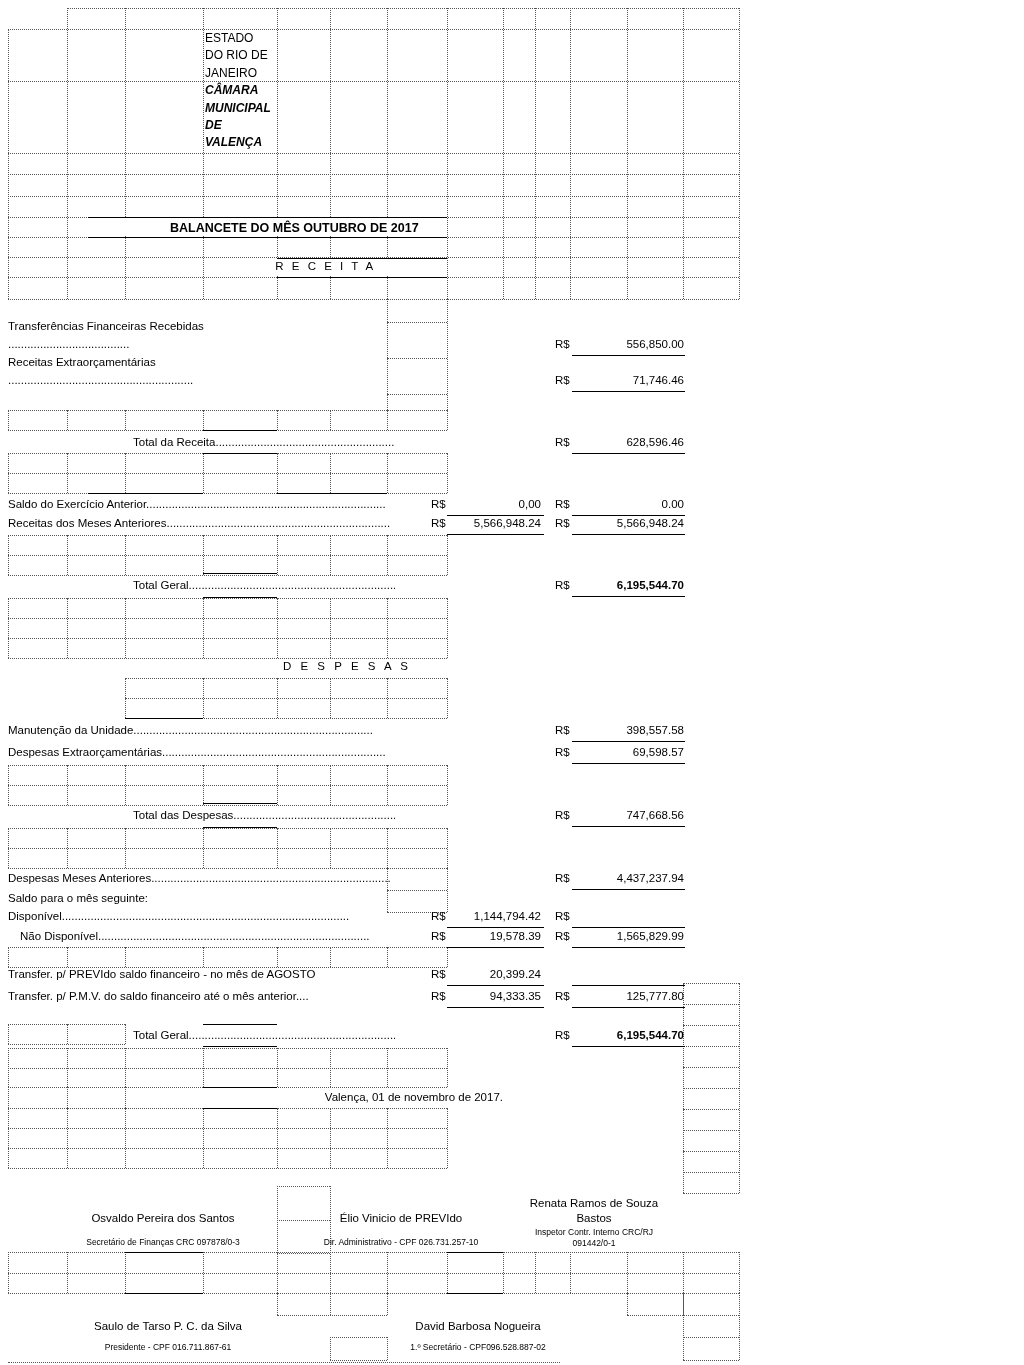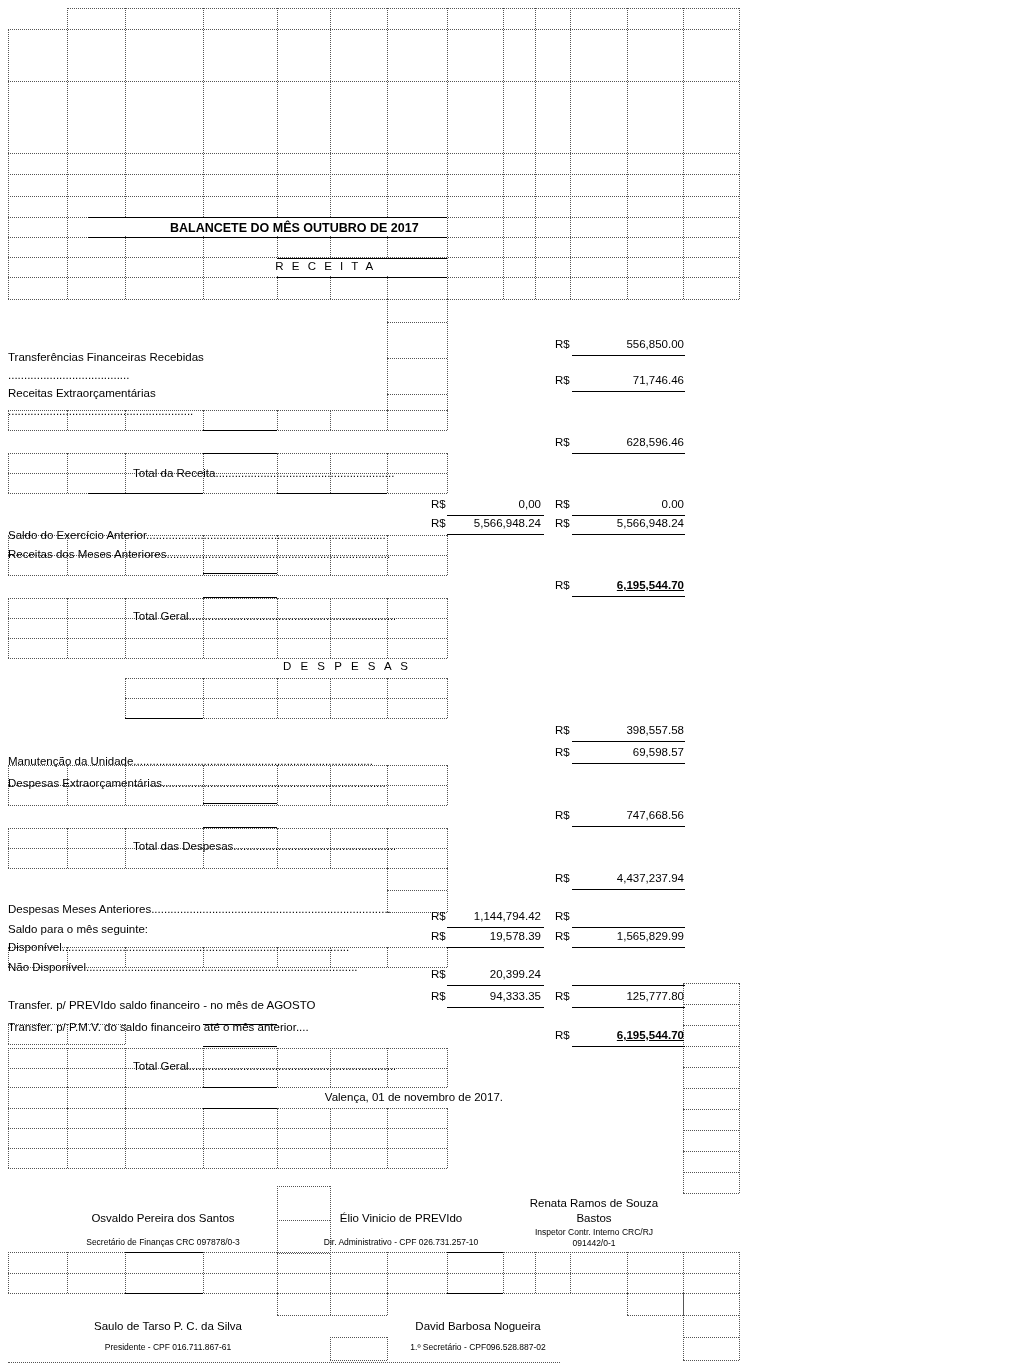--- a/index.html
+++ b/index.html
@@ -2,25 +2,25 @@
 <html><head>
 <meta charset="utf-8">
 <style>
   html,body{margin:0;padding:0;background:#fff;}
   #doc{position:relative;width:1024px;height:1365px;background:#ffffff;
        font-family:"Liberation Sans",sans-serif;color:#000;overflow:hidden;}
   .hline{position:absolute;height:0;border-top:1px dotted #555;z-index:1;}
   .vline{position:absolute;width:0;border-left:1px dotted #555;z-index:1;}
   .wcell{position:absolute;background:#fff;z-index:2;}
   .solid{position:absolute;height:1px;background:#000;z-index:3;}
-  .txt{position:absolute;font-size:11.5px;line-height:15px;white-space:nowrap;z-index:4;margin-top:31px;}
+  .txt{position:absolute;font-size:11.5px;line-height:15px;white-space:nowrap;z-index:4;}
   .clip{overflow:hidden;}
   .amt{position:absolute;font-size:11.5px;line-height:15px;text-align:right;white-space:nowrap;z-index:4;}
   .rs{position:absolute;font-size:11.5px;line-height:15px;z-index:4;}
-  .b{font-weight:bold;text-decoration:underline;}
+  .b{font-weight:bold;}
   .org{position:absolute;left:205px;top:30px;width:78px;font-size:12px;line-height:17.4px;z-index:4;}
   .org .plain{white-space:pre-line;}
   .org .boldit{white-space:pre-line;font-weight:bold;font-style:italic;}
   .title{position:absolute;left:170px;top:221px;font-size:12.5px;font-weight:bold;white-space:nowrap;z-index:4;}
   .receita{position:absolute;left:204px;top:260px;width:243px;text-align:center;
            font-size:11.5px;letter-spacing:2.5px;white-space:nowrap;z-index:4;}
   .despesas{position:absolute;left:283px;top:660px;font-size:11.5px;letter-spacing:3px;white-space:nowrap;z-index:4;}
   .date{position:absolute;left:250px;top:1091px;width:253px;text-align:right;font-size:11.5px;z-index:4;}
   .sig-name{position:absolute;transform:translateX(-50%);text-align:center;font-size:11.5px;
             line-height:15px;white-space:pre-line;z-index:4;}
@@ -265,20 +265,29 @@
       <div class="solid" style="left: 203px; top: 1046px; width: 74px;"></div>
       <div class="solid" style="left: 203px; top: 1087px; width: 74px;"></div>
       <div class="solid" style="left: 203px; top: 1108px; width: 74px;"></div>
       <div class="solid" style="left: 125px; top: 1252px; width: 78px;"></div>
       <div class="solid" style="left: 125px; top: 1293px; width: 78px;"></div>
       <div class="solid" style="left: 447px; top: 1252px; width: 56px;"></div>
       <div class="solid" style="left: 447px; top: 1293px; width: 56px;"></div>
       <div class="solid" style="left: 572px; top: 985px; width: 113px;"></div>
     </div>
 
+  <div class="org">
+    <div class="plain">ESTADO
+DO RIO DE
+JANEIRO</div>
+    <div class="boldit">CÂMARA
+MUNICIPAL
+DE
+VALENÇA</div>
+  </div>
 
   <div class="title">BALANCETE DO MÊS OUTUBRO DE 2017</div>
   <div class="receita">R E C E I T A</div>
   <div class="despesas">D E S P E S A S</div>
 
   <div id="rows">
       <div class="txt clip" style="left: 8px; top: 319px;">Transferências Financeiras Recebidas</div>
       <div class="txt clip" style="left: 8px; top: 337px;">......................................</div>
       <div class="rs" style="left: 555px; top: 337px;">R$</div>
       <div class="amt" style="left: 573px; top: 337px; width: 111px;">556,850.00</div>
@@ -327,21 +336,21 @@
       <div class="amt" style="left: 573px; top: 871px; width: 111px;">4,437,237.94</div>
       <div class="solid" style="left: 572px; top: 889px; width: 113px;"></div>
       <div class="txt clip" style="left: 8px; top: 891px;">Saldo para o mês seguinte:</div>
       <div class="txt clip" style="left: 8px; top: 909px; max-width: 382px;">Disponível..........................................................................................</div>
       <div class="rs" style="left: 431px; top: 909px;">R$</div>
       <div class="amt" style="left: 446px; top: 909px; width: 95px;">1,144,794.42</div>
       <div class="solid" style="left: 447px; top: 927px; width: 97px;"></div>
       <div class="rs" style="left: 555px; top: 909px;">R$</div>
       <div class="amt" style="left: 573px; top: 909px; width: 111px;"></div>
       <div class="solid" style="left: 572px; top: 927px; width: 113px;"></div>
-      <div class="txt clip" style="left: 8px; top: 929px; max-width: 382px;">Não Disponível.....................................................................................</div>
+      <div class="txt clip" style="left: 20px; top: 929px; max-width: 382px;">Não Disponível.....................................................................................</div>
       <div class="rs" style="left: 431px; top: 929px;">R$</div>
       <div class="amt" style="left: 446px; top: 929px; width: 95px;">19,578.39</div>
       <div class="solid" style="left: 447px; top: 947px; width: 97px;"></div>
       <div class="rs" style="left: 555px; top: 929px;">R$</div>
       <div class="amt" style="left: 573px; top: 929px; width: 111px;">1,565,829.99</div>
       <div class="solid" style="left: 572px; top: 947px; width: 113px;"></div>
       <div class="txt clip" style="left: 8px; top: 967px;">Transfer. p/ PREVIdo saldo financeiro - no mês de AGOSTO</div>
       <div class="rs" style="left: 431px; top: 967px;">R$</div>
       <div class="amt" style="left: 446px; top: 967px; width: 95px;">20,399.24</div>
       <div class="solid" style="left: 447px; top: 985px; width: 97px;"></div>

